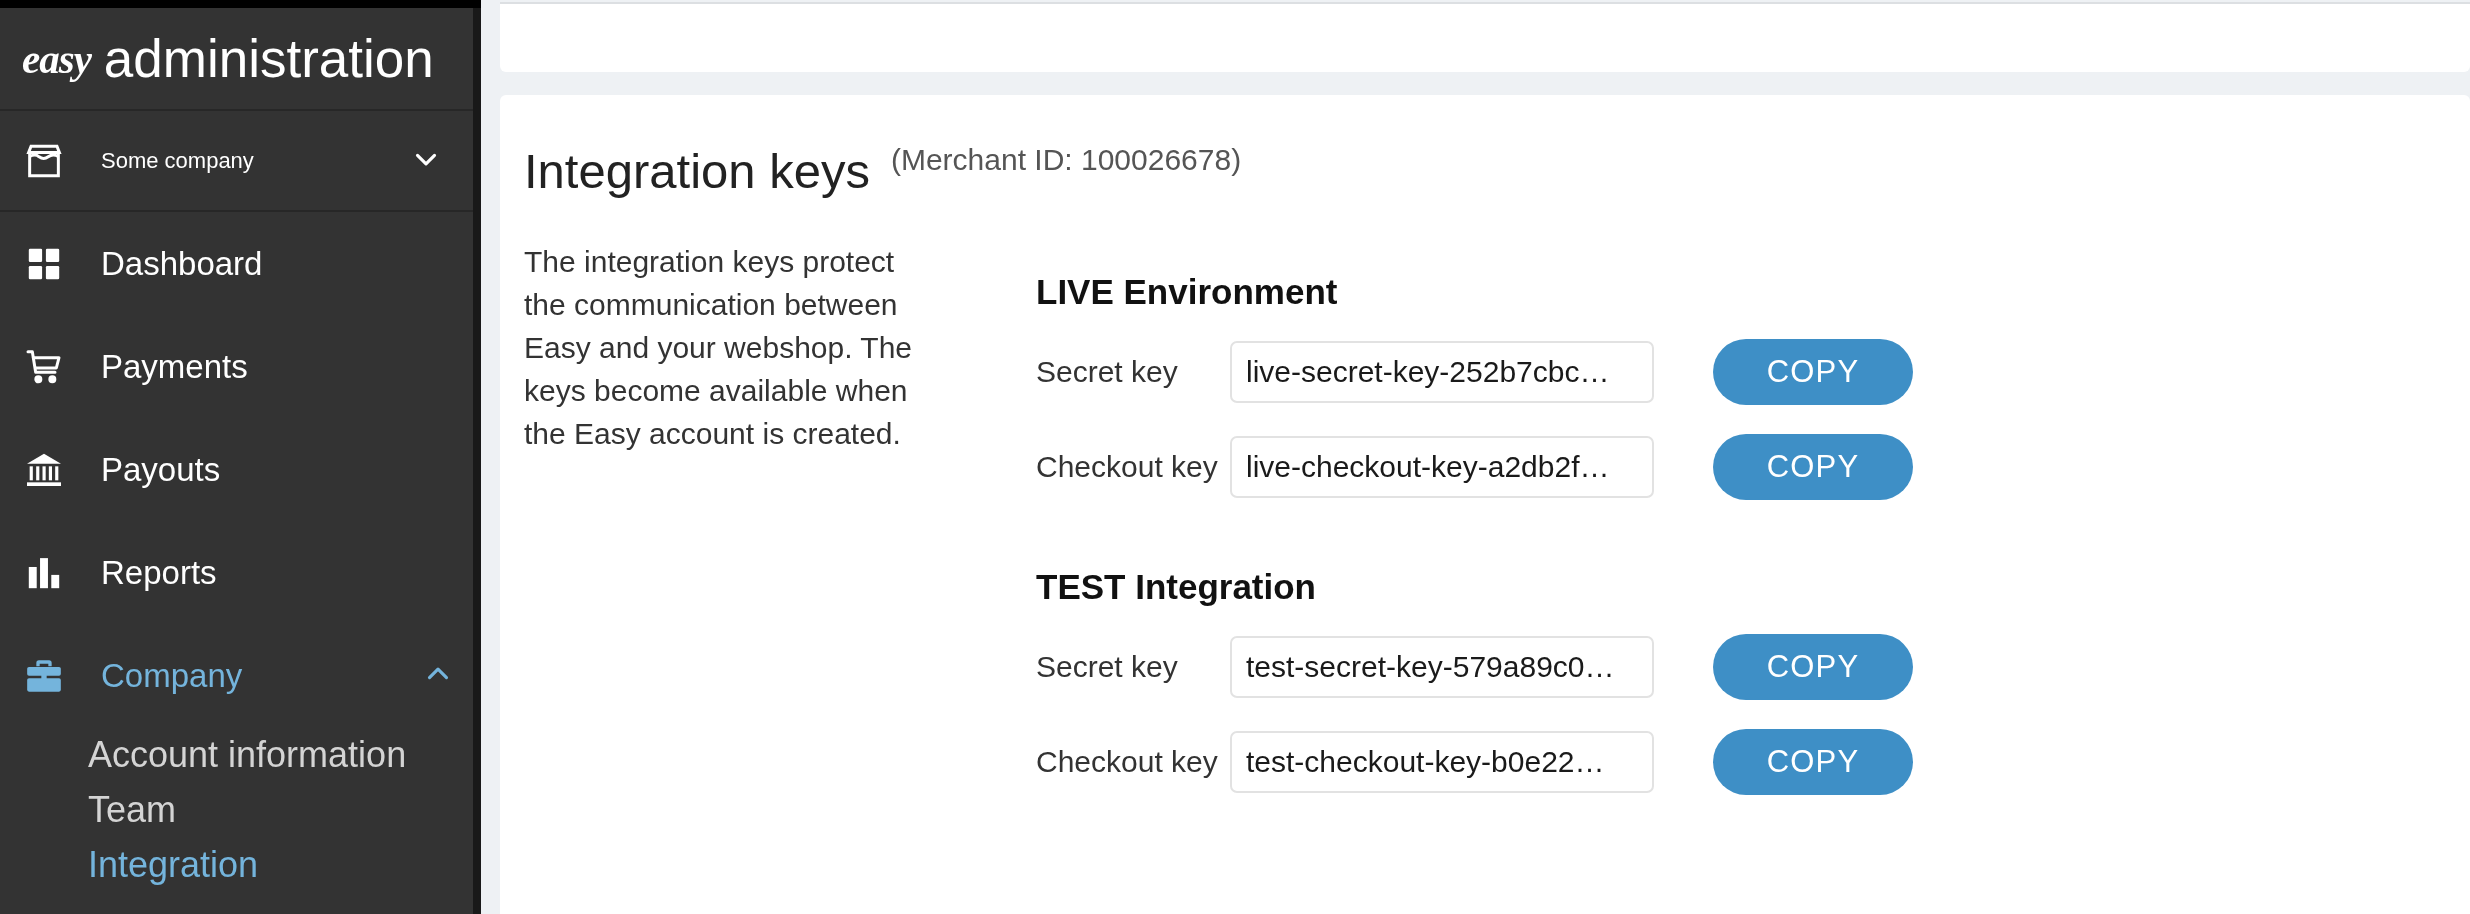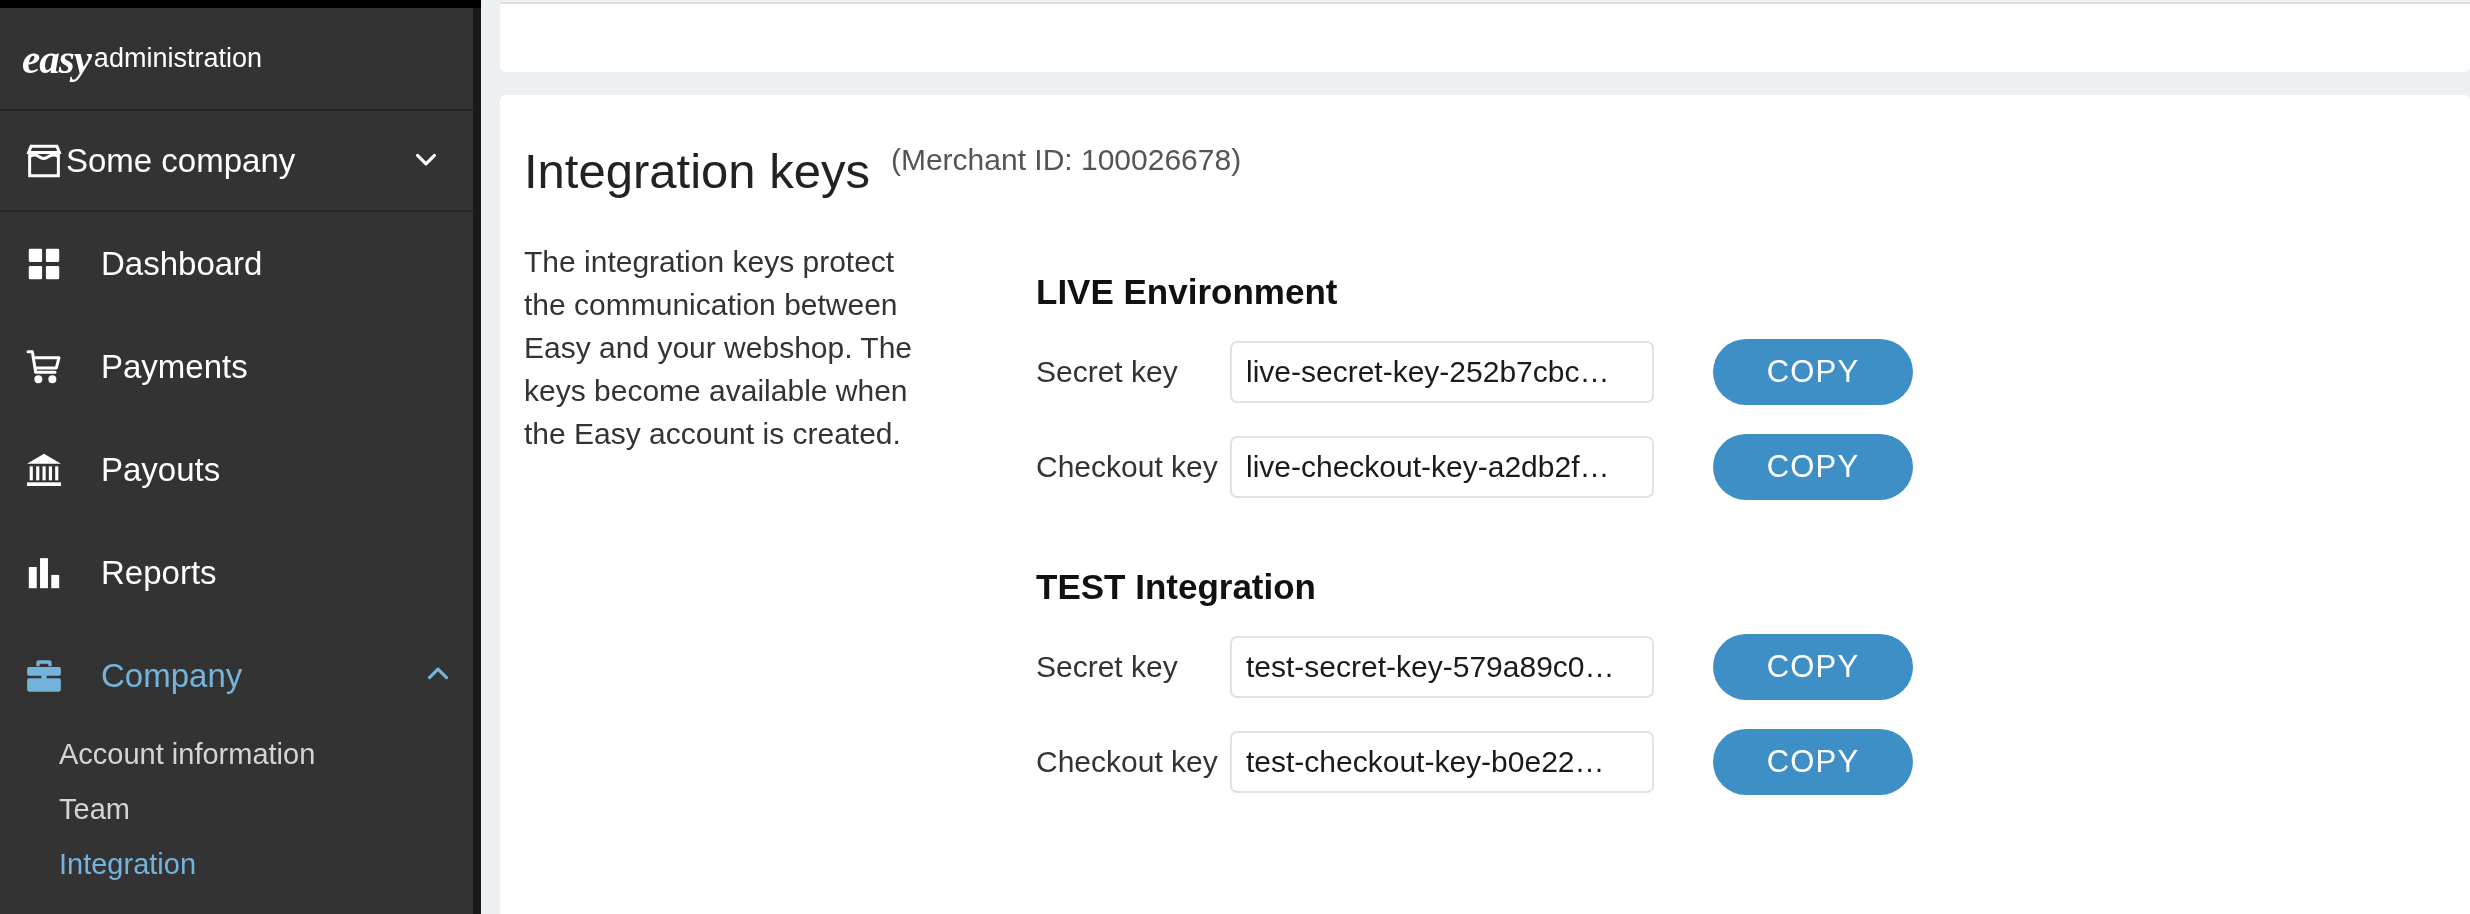--- a/index.html
+++ b/index.html
@@ -64,42 +64,43 @@
   }
   .brand-logo {
     font-family: "Liberation Serif", serif;
     font-style: italic;
     font-weight: bold;
     font-size: 41px;
     color: #ffffff;
     letter-spacing: -1px;
   }
   .brand-word {
-    font-size: 27px;
+    font-size: 53px;
     color: #ffffff;
-    margin-left: 3px;
+    margin-left: 13px;
     font-weight: 400;
   }
 
   .company-row {
     height: 101px;
     display: flex;
     align-items: center;
     padding: 0 30px 0 22px;
     border-bottom: 2px solid #272727;
     cursor: pointer;
   }
   .company-icon {
     width: 44px; height: 44px;
     flex: 0 0 44px;
     display: flex; align-items: center; justify-content: center;
   }
   .company-label {
     flex: 1;
-    font-size: 33px;
+    margin-left: 35px;
+    font-size: 22px;
     color: #ffffff;
   }
   .company-chevron { flex: 0 0 auto; }
 
   .nav { padding-top: 0; }
   .nav-item {
     height: 103px;
     display: flex;
     align-items: center;
     padding: 0 18px 0 22px;
@@ -117,22 +118,22 @@
     color: #ffffff;
   }
   .nav-item.active .nav-label { color: #74b4dc; }
   .nav-chevron { flex: 0 0 auto; }
 
   .subnav { padding-bottom: 10px; }
   .subnav-item {
     height: 55px;
     display: flex;
     align-items: center;
-    padding-left: 59px;
-    font-size: 29px;
+    padding-left: 88px;
+    font-size: 36px;
     color: #d4d4d4;
     cursor: pointer;
   }
   .subnav-item.active { color: #74b4dc; }
 
   
   .main {
     position: absolute;
     top: 0; left: 481px;
     width: 1989px;

